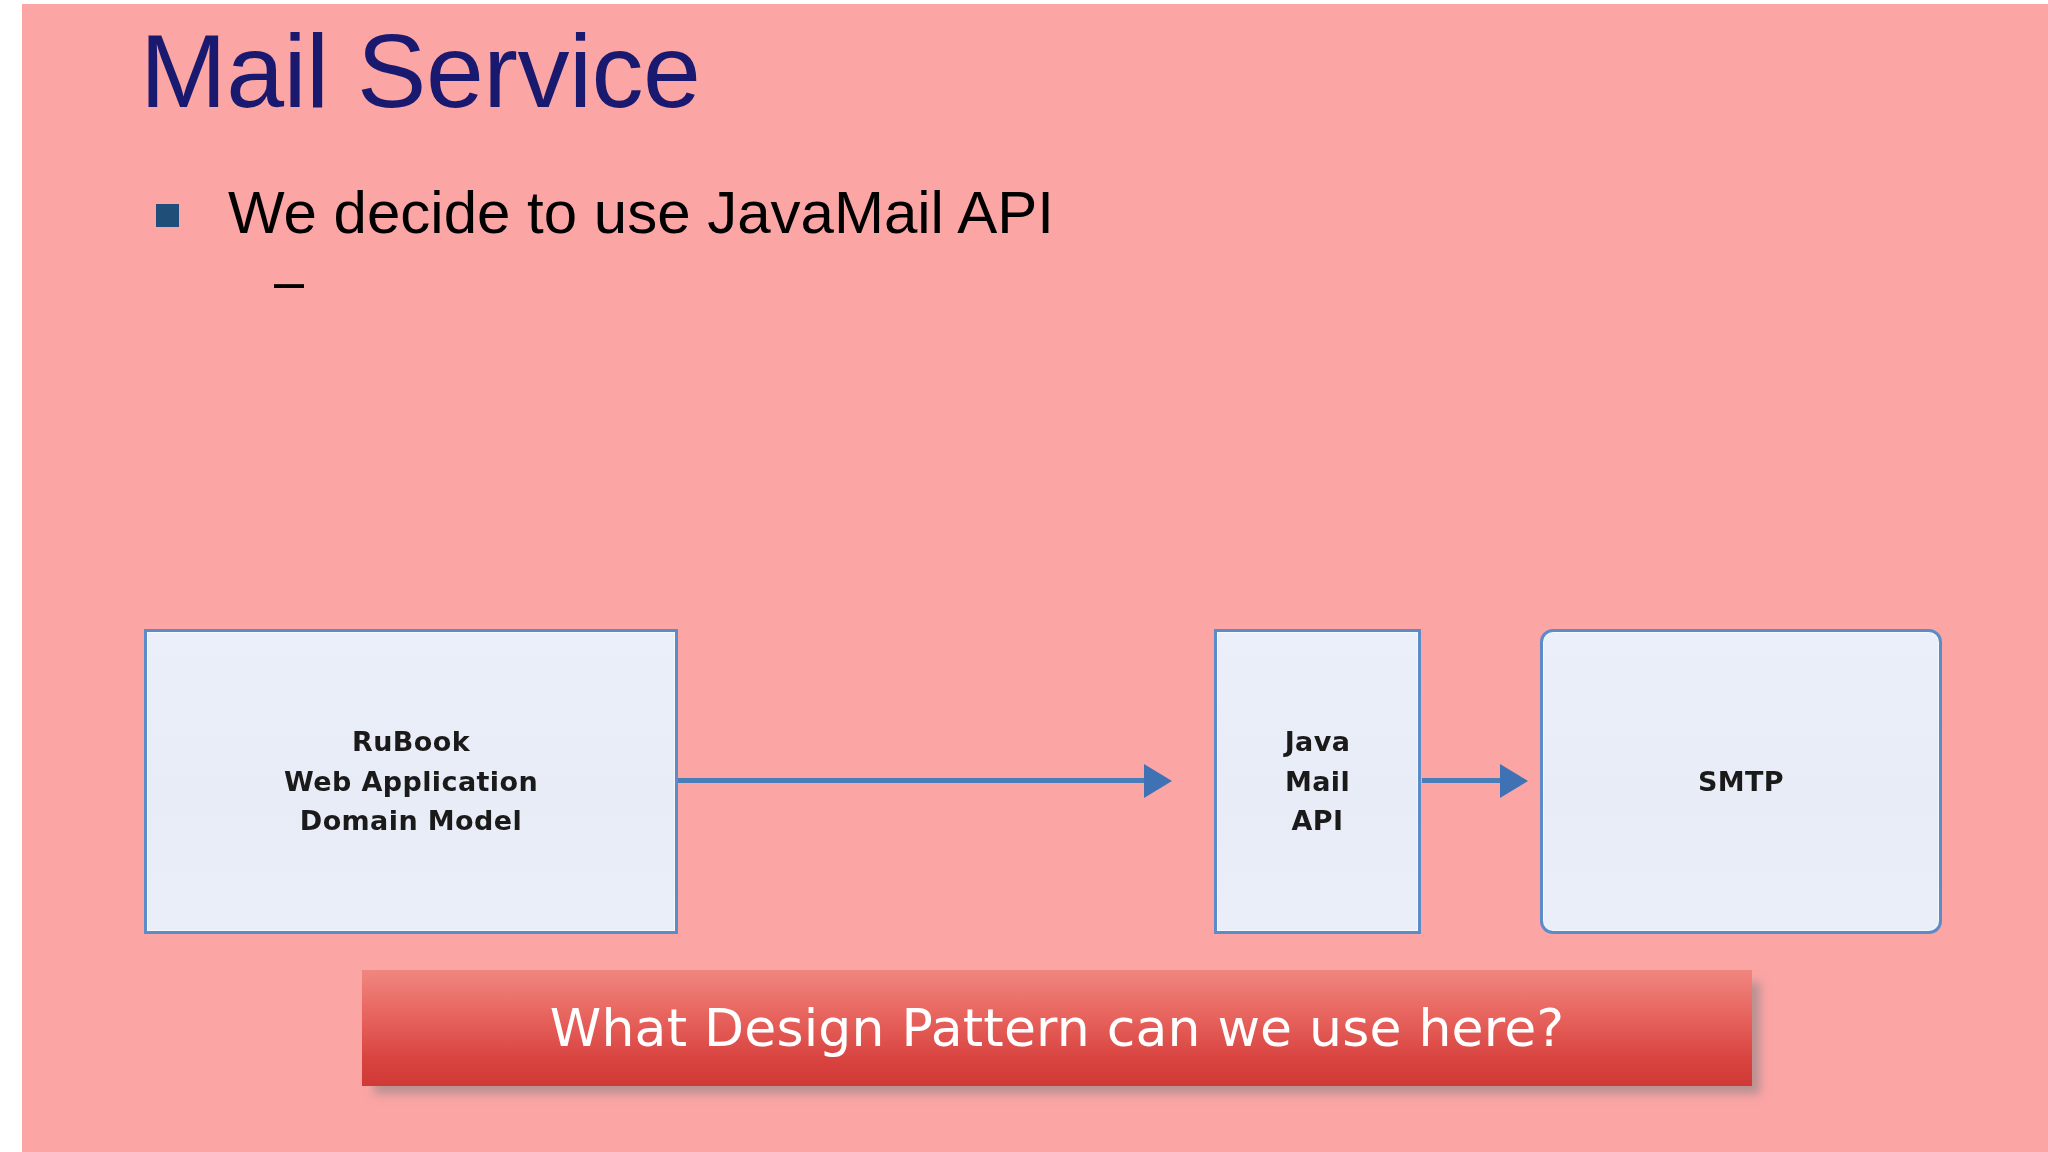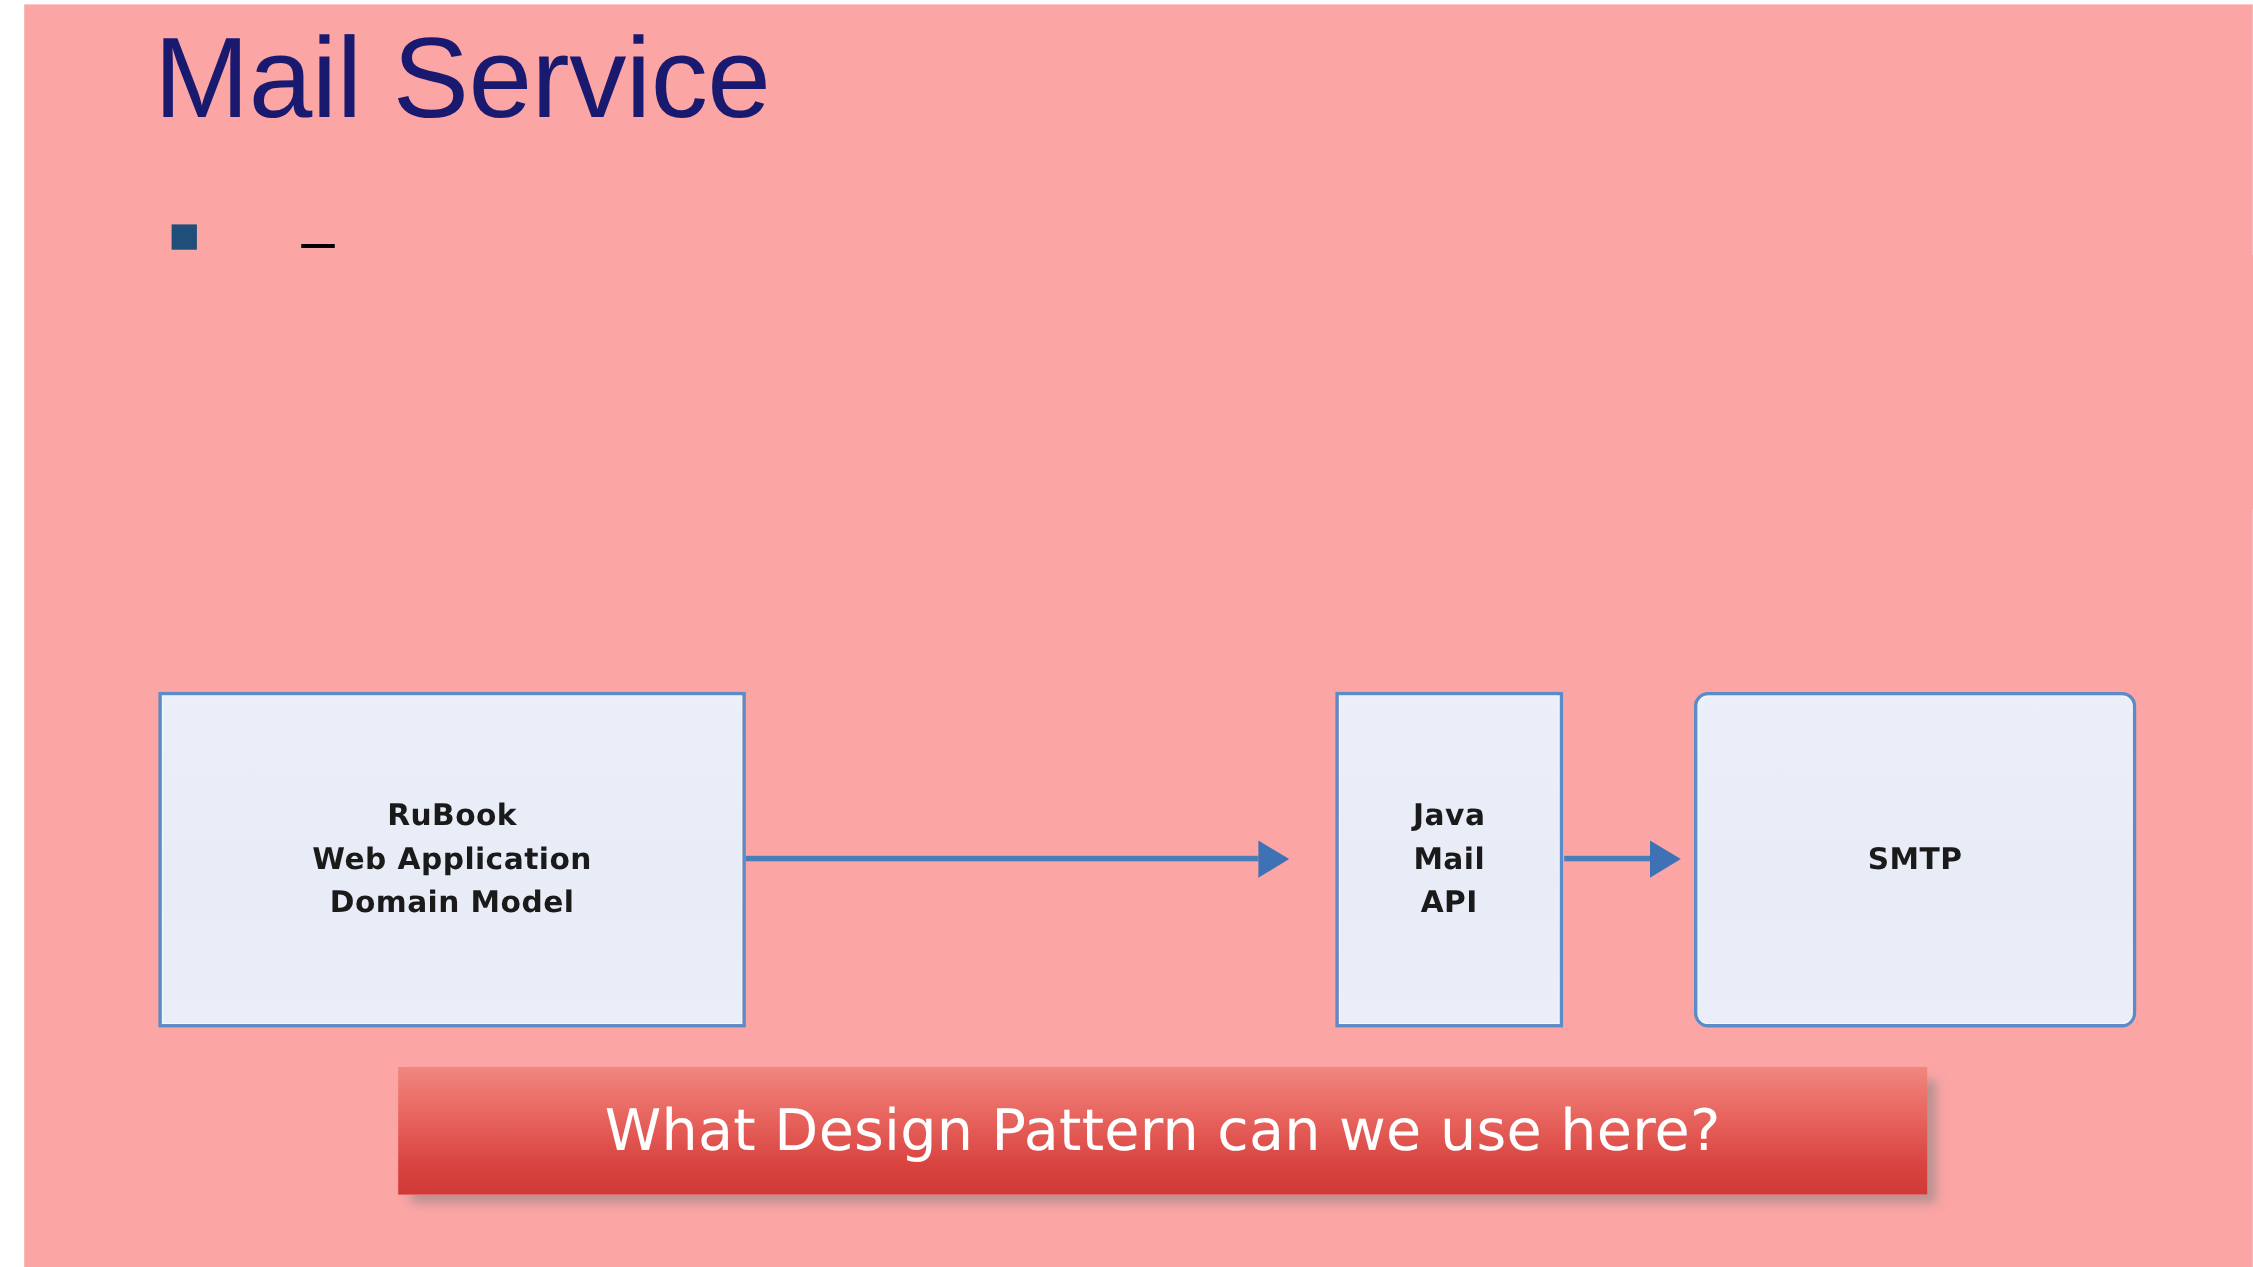--- a/index.html
+++ b/index.html
@@ -163,20 +163,21 @@
 <body>
 
 <div id="slide">
 
   <div class="slide-title">Mail Service</div>
 
   <div class="body-block">
 
     <div class="bullet-l1">
       <span class="marker"></span>
+      <span>We decide to use JavaMail API</span>
     </div>
 
     <div class="bullet-l2">
       <span class="dash">–</span>
     </div>
 
     <div class="bullet-l2">
       <span class="dash">–</span>
     </div>
 

